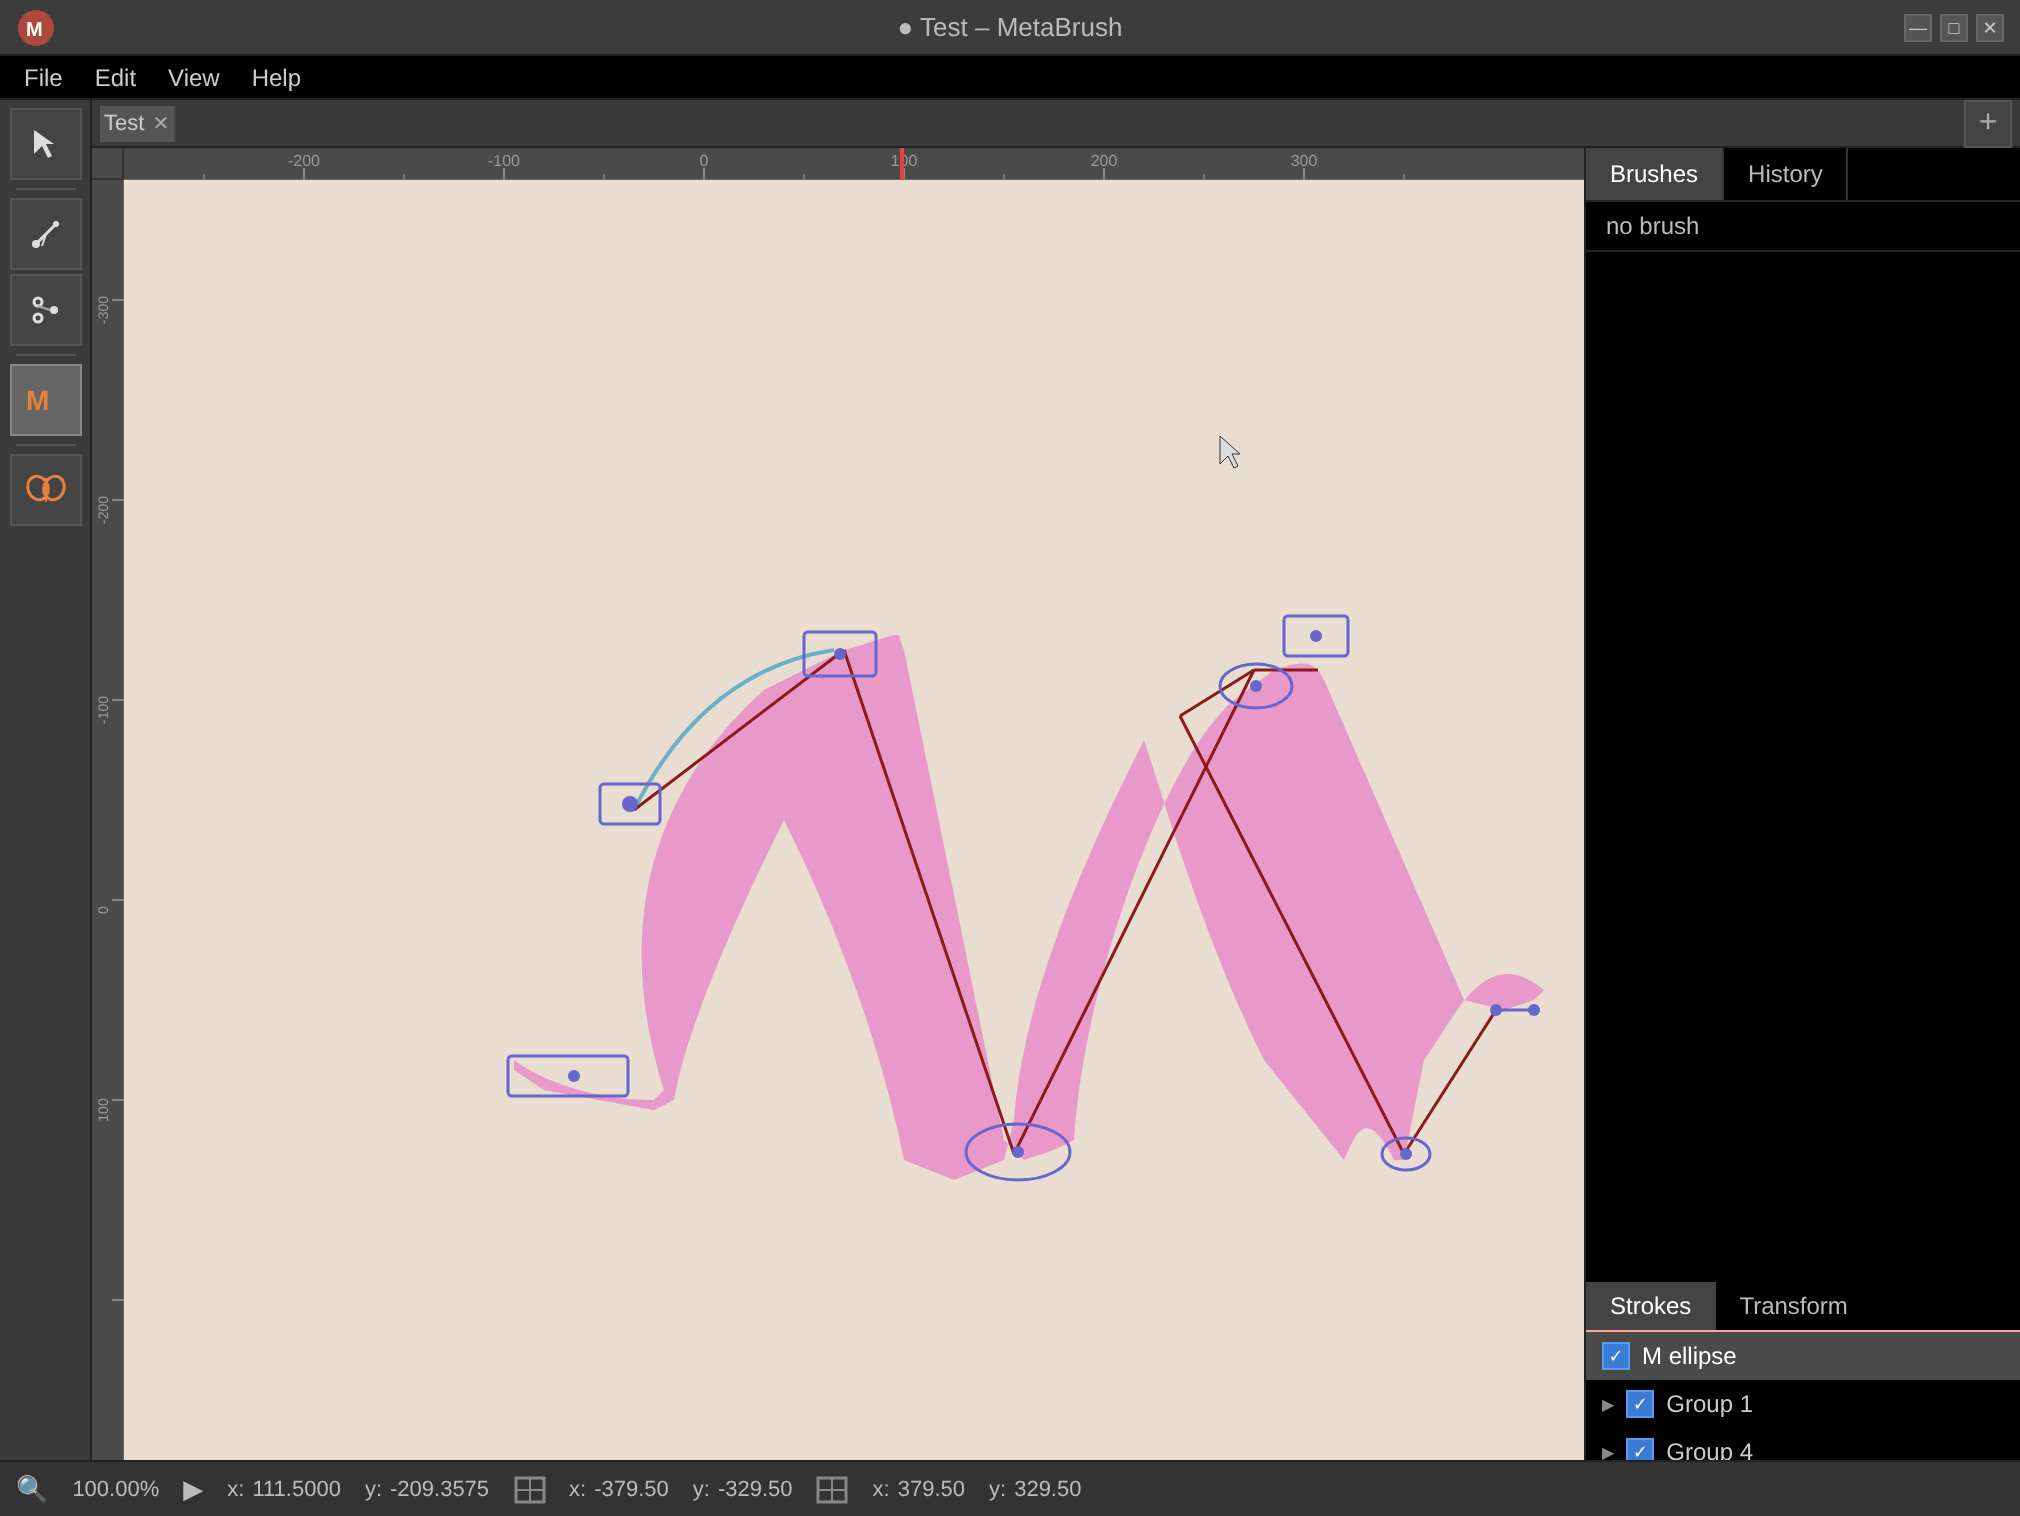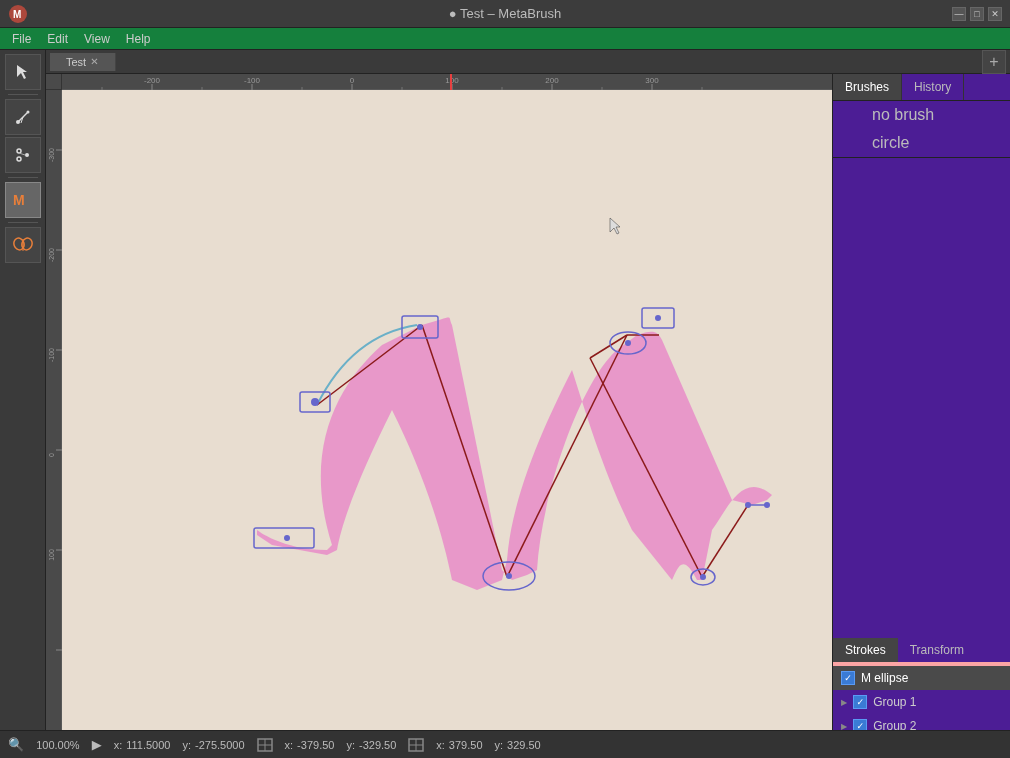--- a/index.html
+++ b/index.html
@@ -47,21 +47,21 @@
       align-items: center;
       justify-content: center;
       font-size: 9px;
       color: #ccc;
     }
 
     
     #menubar {
       width: 100%;
       height: 22px;
-      background: #15803d;
+      background: #000000;
       display: flex;
       align-items: center;
       padding: 0 4px;
       border-bottom: 1px solid #222;
     }
     #menubar .menu-item {
       padding: 2px 8px;
       color: #ccc;
       cursor: pointer;
       font-size: 12px;
@@ -71,21 +71,21 @@
     #tabbar {
       width: calc(100% - 190px);
       height: 24px;
       background: #3a3a3a;
       display: flex;
       align-items: center;
       padding: 0 4px;
       border-bottom: 1px solid #222;
     }
     #tabbar .tab {
-      padding: 3px 16px;
+      padding: 3px 2px;
       background: #555;
       color: #ccc;
       font-size: 11px;
       display: flex;
       align-items: center;
       gap: 4px;
       cursor: pointer;
       border-right: 1px solid #444;
     }
     #tabbar .tab .tab-close {
@@ -182,22 +182,22 @@
       overflow: hidden;
     }
 
     #canvas-svg {
       width: 100%;
       height: 100%;
     }
 
     
     #right-panel {
-      width: 178px;
-      background: #4c1d95;
+      width: 218px;
+      background: #000000;
       border-left: 1px solid #222;
       display: flex;
       flex-direction: column;
     }
 
     
     #panel-tabs {
       display: flex;
       border-bottom: 1px solid #222;
     }
@@ -215,30 +215,29 @@
 
     
     #brush-list {
       flex: 0 0 auto;
       border-bottom: 1px solid #222;
     }
     .brush-item {
       padding: 5px 10px;
       cursor: pointer;
       color: #bbb;
-      font-size: 16px;
-      margin-left: 29px;
+      font-size: 12px;
     }
     .brush-item.selected {
       background: #555;
       color: #fff;
     }
     #strokes-panel-tabs {
       display: flex;
-      border-bottom: 4px solid #fca5a5;
+      border-bottom: 1px solid #fca5a5;
       margin-top: 32px;
     }
     .strokes-tab {
       padding: 5px 12px;
       cursor: pointer;
       color: #bbb;
       font-size: 12px;
     }
     .strokes-tab.active {
       color: #fff;
@@ -511,21 +510,20 @@
 
       <div id="right-panel">
 
         <div id="panel-tabs">
           <div class="panel-tab active">Brushes</div>
           <div class="panel-tab">History</div>
         </div>
 
         <div id="brush-list">
           <div class="brush-item">no brush</div>
-          <div class="brush-item">circle</div>
         </div>
 
         <div style="flex:1;"></div>
 
         <div id="strokes-panel-tabs">
           <div class="strokes-tab active">Strokes</div>
           <div class="strokes-tab">Transform</div>
         </div>
 
         <div>
@@ -537,21 +535,21 @@
 
           <div class="stroke-item">
             <span class="expand-arrow">▶</span>
             <div class="stroke-checkbox">✓</div>
             <span>Group 1</span>
           </div>
 
           <div class="stroke-item">
             <span class="expand-arrow">▶</span>
             <div class="stroke-checkbox">✓</div>
-            <span>Group 2</span>
+            <span>Group 4</span>
           </div>
         </div>
 
         <div style="height:20px;"></div>
       </div>
     </div>
   </div>
 </div>
 
 <div id="statusbar">
@@ -563,21 +561,21 @@
   </div>
   <div class="status-item">
     <span class="status-icon">▶</span>
   </div>
   <div class="status-item">
     <span>x:</span>
     <span>111.5000</span>
   </div>
   <div class="status-item">
     <span>y:</span>
-    <span>-275.5000</span>
+    <span>-209.3575</span>
   </div>
   <div class="status-item">
     <svg width="16" height="14" viewBox="0 0 16 14">
         <rect x="1" y="1" width="14" height="12" fill="none" stroke="#888" stroke-width="1.5"></rect>
         <line x1="1" y1="7" x2="15" y2="7" stroke="#888" stroke-width="1"></line>
         <line x1="8" y1="1" x2="8" y2="13" stroke="#888" stroke-width="1"></line>
       </svg>
   </div>
   <div class="status-item">
     <span>x:</span>

